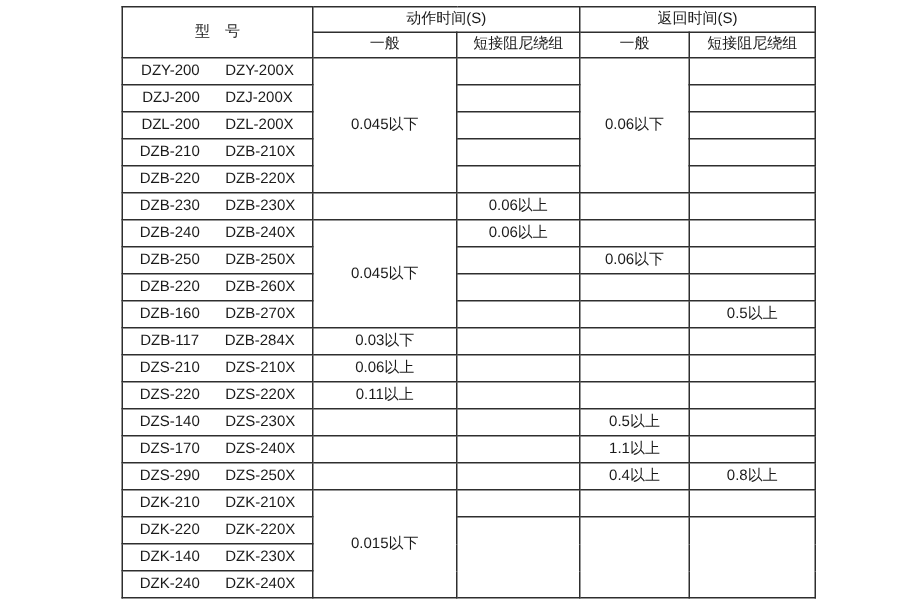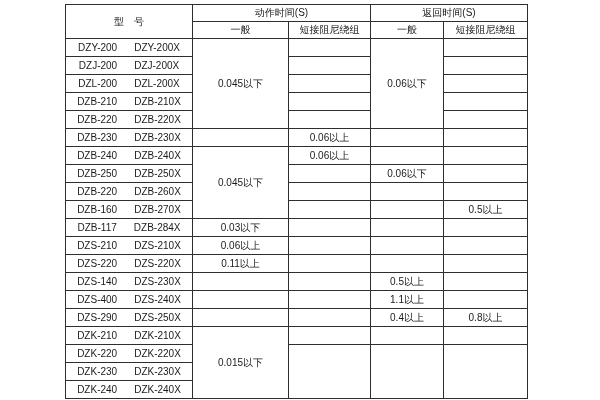--- a/index.html
+++ b/index.html
@@ -6,21 +6,21 @@
     margin: 0;
     padding: 0;
     width: 600px;
     height: 400px;
     overflow: hidden;
     background: #ffffff;
     font-family: "Liberation Sans", "DejaVu Sans", sans-serif;
   }
   .table-wrap {
     position: absolute;
-    left: 65px;
+    left: 81px;
     top: 4px;
   }
   table.spec-table {
     border-collapse: collapse;
     table-layout: fixed;
     background: #ffffff;
   }
   table.spec-table th,
   table.spec-table td {
     border: 1px solid #2e2e2e;
@@ -157,21 +157,21 @@
           <td></td>
         </tr>
         <tr>
           <td class="model-cell"><span class="m1">DZS-140</span><span class="m2">DZS-230X</span></td>
           <td></td>
           <td></td>
           <td>0.5以上</td>
           <td></td>
         </tr>
         <tr>
-          <td class="model-cell"><span class="m1">DZS-400</span><span class="m2">DZS-240X</span></td>
+          <td class="model-cell"><span class="m1">DZS-170</span><span class="m2">DZS-240X</span></td>
           <td></td>
           <td></td>
           <td>1.1以上</td>
           <td></td>
         </tr>
         <tr>
           <td class="model-cell"><span class="m1">DZS-290</span><span class="m2">DZS-250X</span></td>
           <td></td>
           <td></td>
           <td>0.4以上</td>
@@ -184,20 +184,20 @@
           <td></td>
           <td></td>
         </tr>
         <tr>
           <td class="model-cell"><span class="m1">DZK-220</span><span class="m2">DZK-220X</span></td>
           <td rowspan="3"></td>
           <td rowspan="3"></td>
           <td rowspan="3"></td>
         </tr>
         <tr>
-          <td class="model-cell"><span class="m1">DZK-230</span><span class="m2">DZK-230X</span></td>
+          <td class="model-cell"><span class="m1">DZK-140</span><span class="m2">DZK-230X</span></td>
         </tr>
         <tr>
           <td class="model-cell"><span class="m1">DZK-240</span><span class="m2">DZK-240X</span></td>
         </tr>
       </tbody>
   </table>
 </div>
 
 </body></html>

